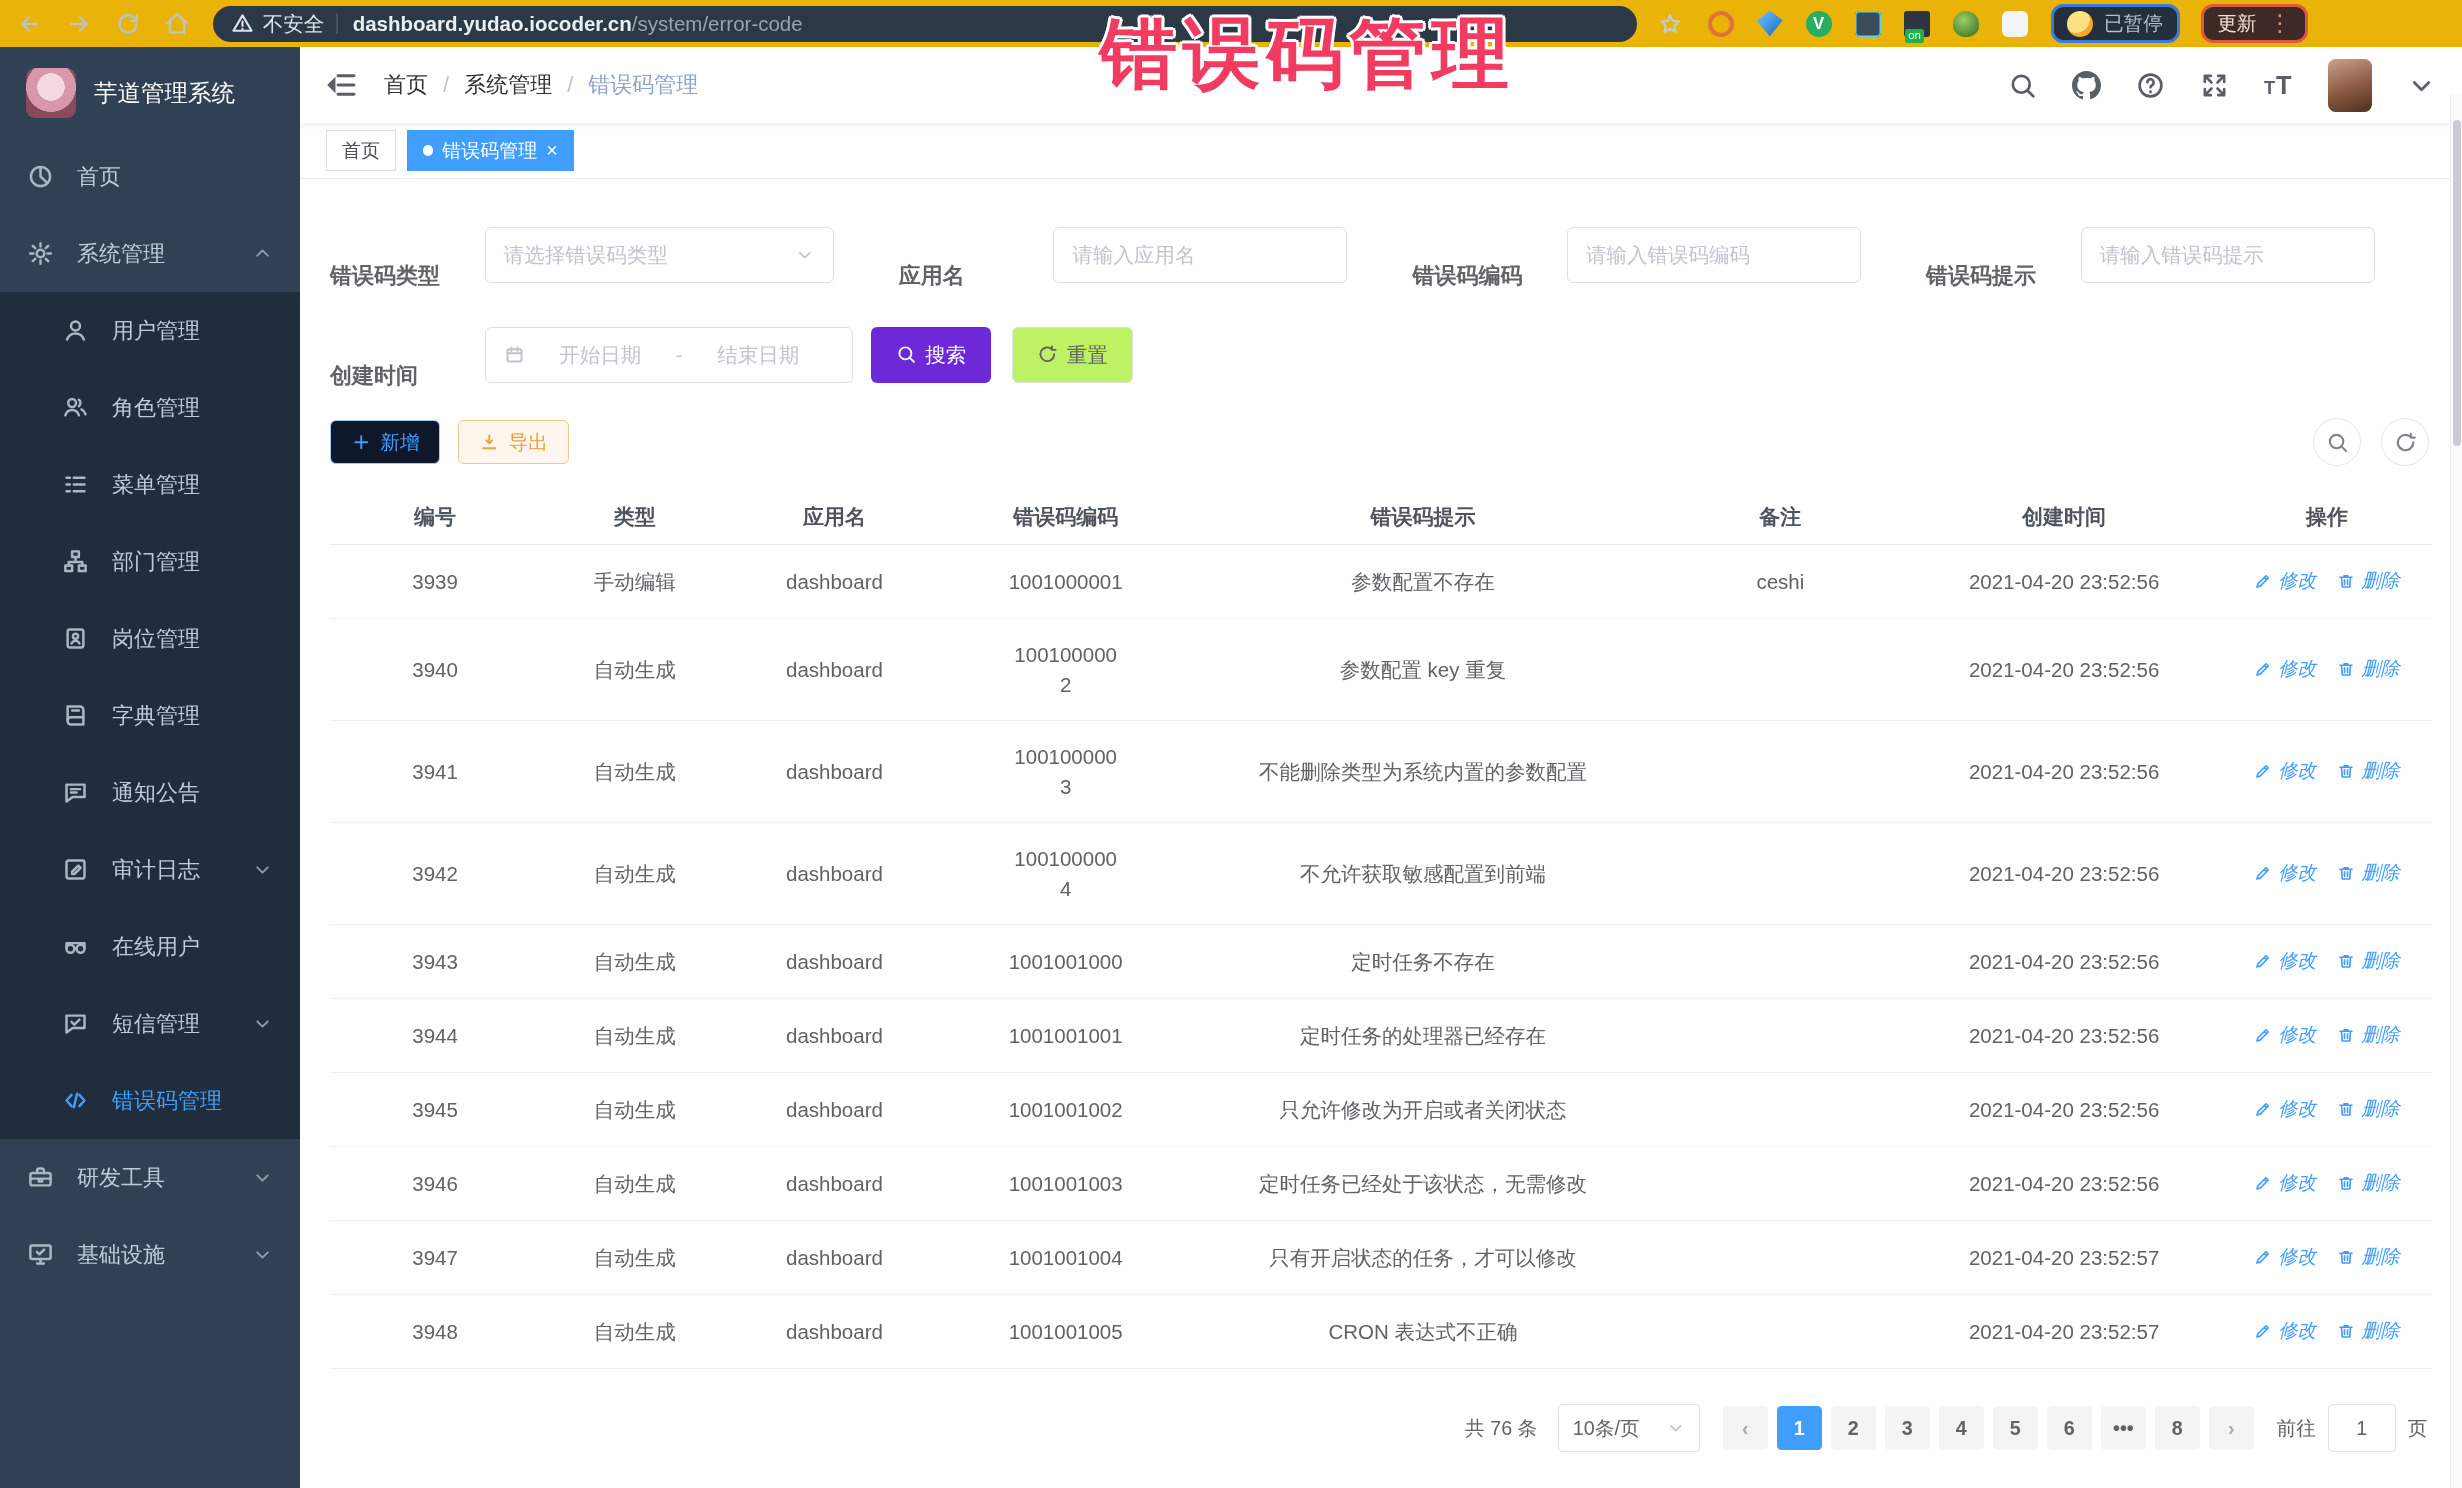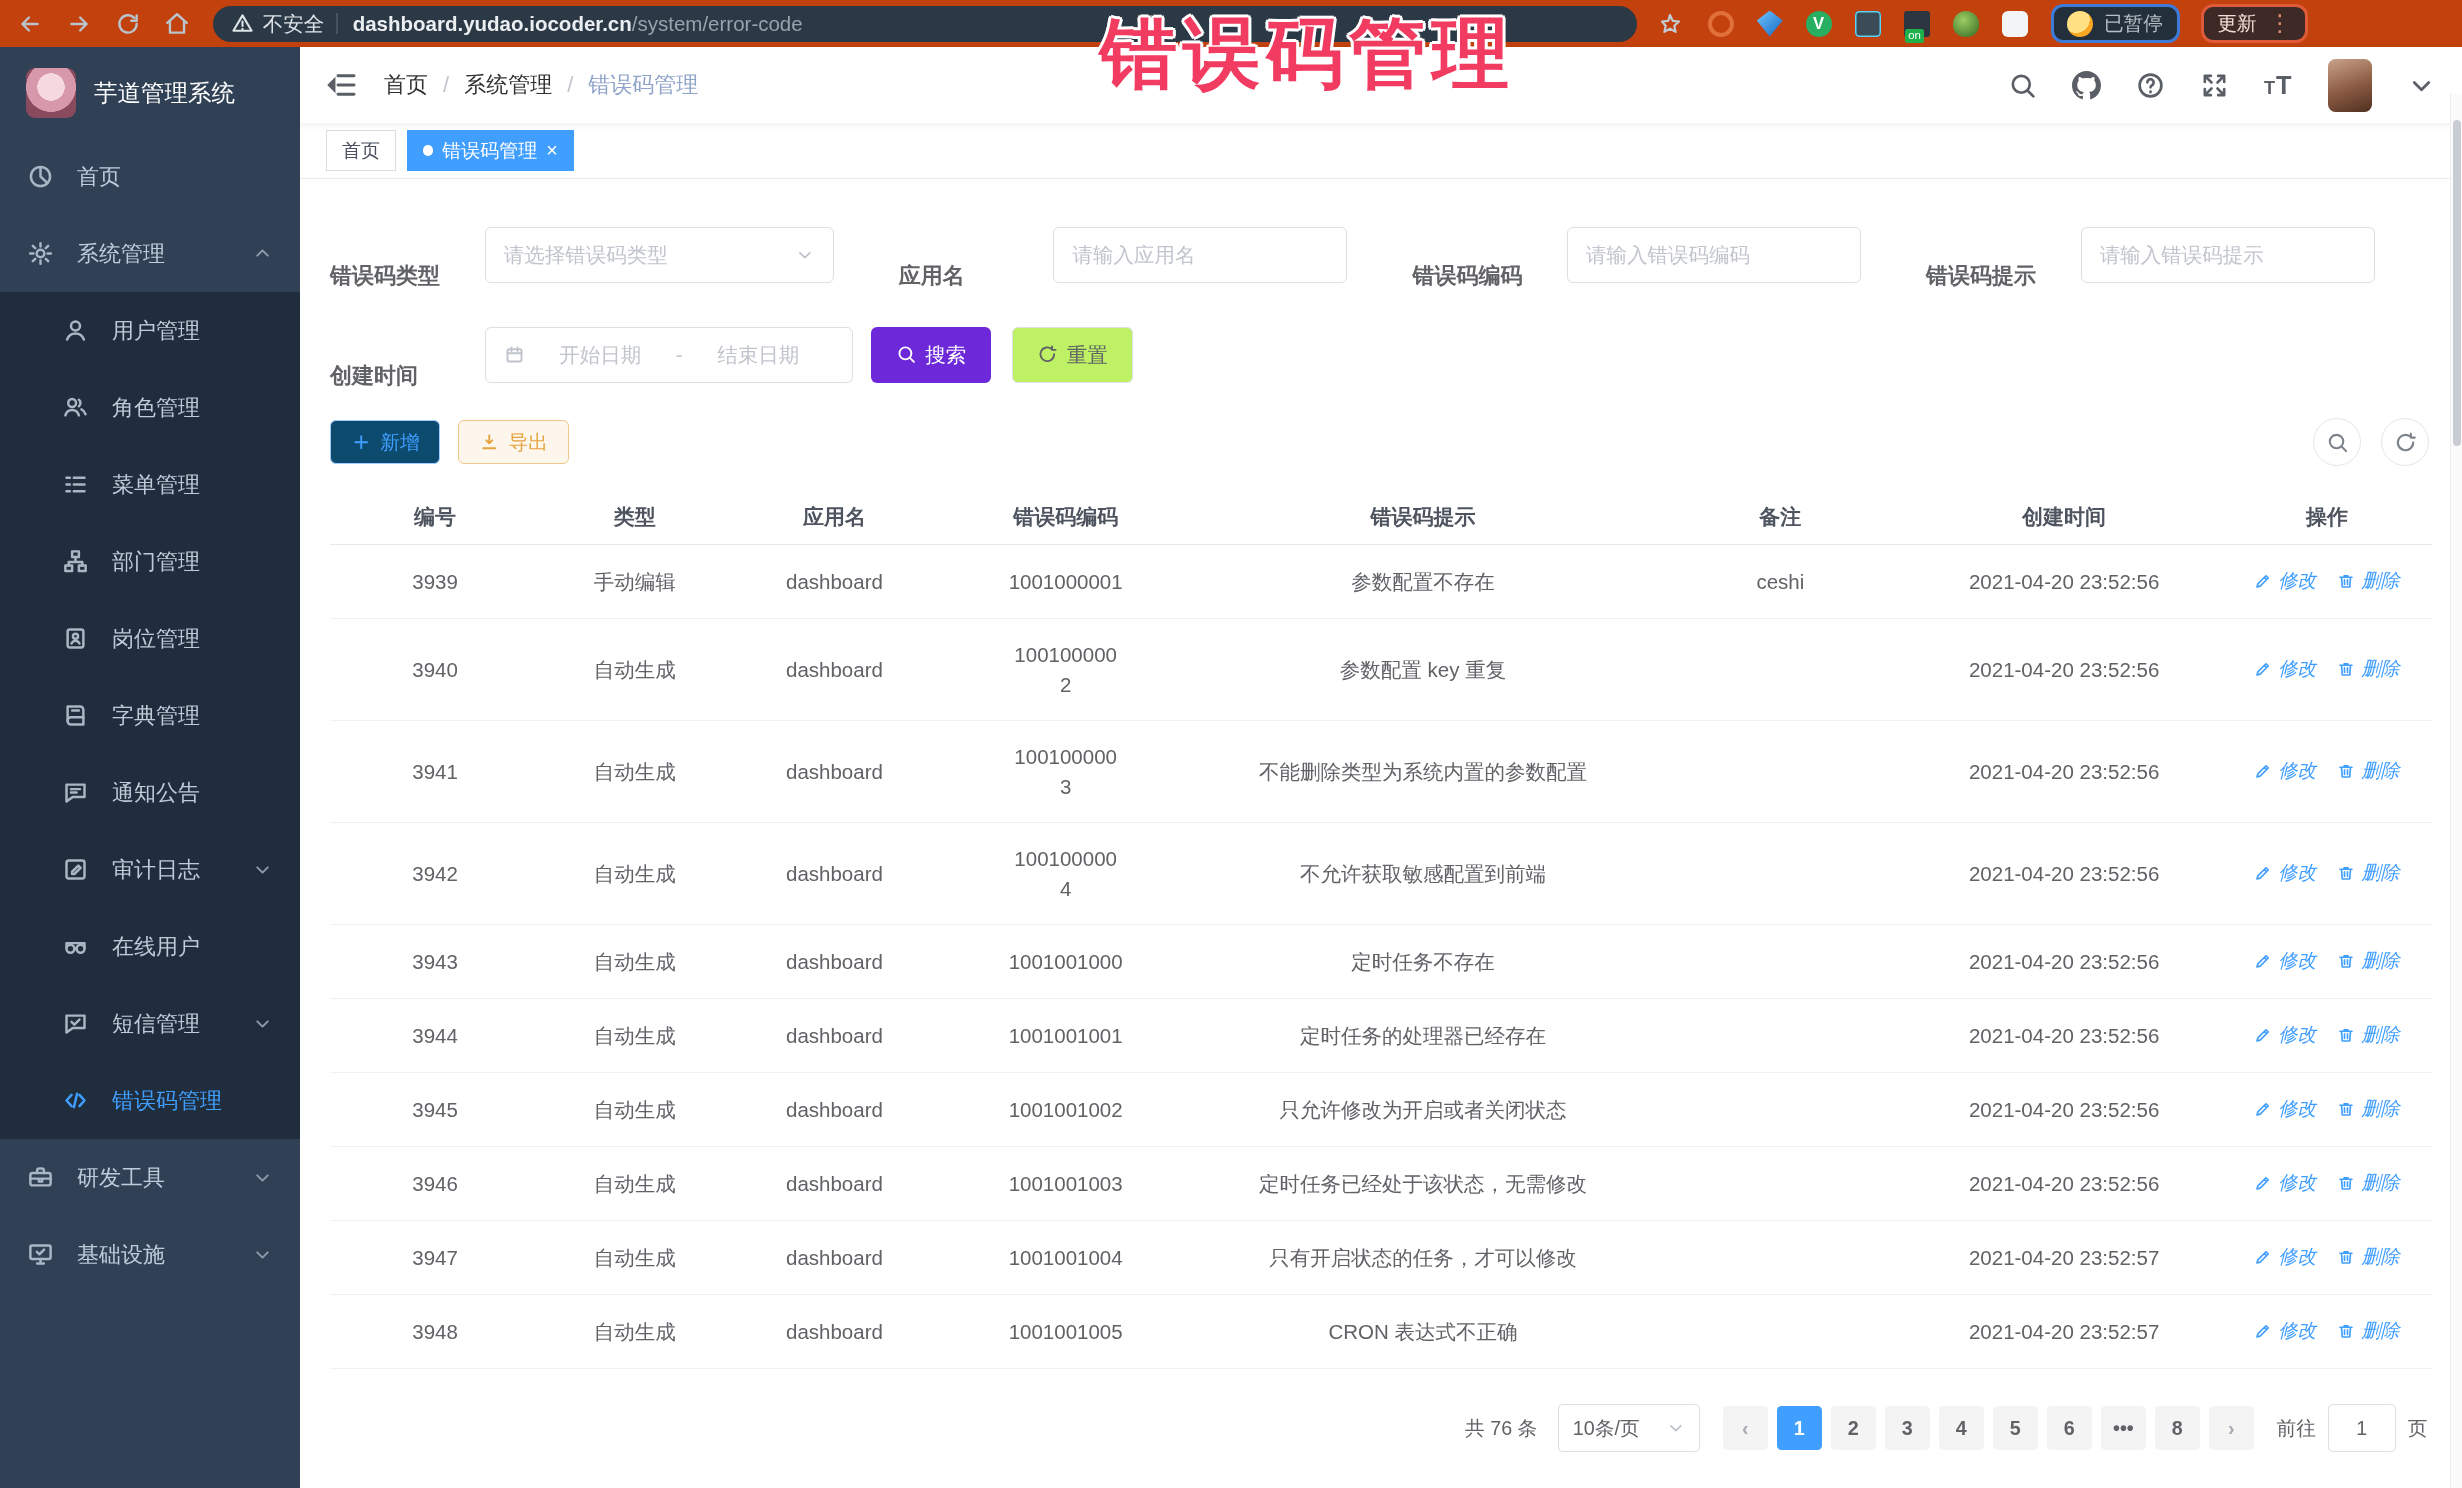--- a/index.html
+++ b/index.html
@@ -2,21 +2,21 @@
 <html style="font-size:12px"><head>
 <meta charset="utf-8">
 <style>
   *{box-sizing:border-box;margin:0;padding:0;}
   html,body{width:2462px;height:1488px;}
   body{font-family:"Liberation Sans","DejaVu Sans",sans-serif;background:#fff;overflow:hidden;position:relative;}
   .icn{display:inline-flex;align-items:center;justify-content:center;}
   .icn svg{width:100%;height:100%;}
 
   
-  .browser-bar{height:47px;background:#c2410c;display:flex;align-items:center;padding:0 16.7px;}
+  .browser-bar{height:47px;background:#eab308;display:flex;align-items:center;padding:0 16.7px;}
   .nav-ic{width:26px;height:26px;margin-right:23px;color:#b9c4cc;flex:none;}
   .url-pill{width:1424px;height:36px;background:#2b3845;border-radius:18px;display:flex;align-items:center;padding:0 18px;font-size:20.5px;flex:none;}
   .warn-ic{width:23px;height:23px;color:#dde3e8;flex:none;}
   .sec-label{margin:0 12px 0 9px;color:#dde3e8;white-space:nowrap;}
   .url-div{width:1.5px;height:21px;background:#46535e;margin-right:15px;}
   .host{color:#eceff1;font-weight:700;}
   .path{color:#99a3ab;}
   .star-ic{width:24px;height:24px;color:#c3ccd3;margin-left:21px;flex:none;}
   .ext-area{display:flex;align-items:center;gap:23px;margin-left:26px;}
   .ext{width:26px;height:26px;position:relative;}
@@ -79,21 +79,21 @@
   .date-range{width:368px;}
   .cal-ic{width:21px;height:21px;color:#c0c4cc;flex:none;}
   .date-part{flex:1;text-align:center;color:#c0c4cc;white-space:nowrap;}
   .date-sep{color:#c0c4cc;}
   .btn{height:56px;border-radius:6px;display:inline-flex;align-items:center;gap:9px;font-size:20.5px;padding:0 24px;border:1.5px solid transparent;cursor:pointer;white-space:nowrap;}
   .btn .icn{width:20.5px;height:20.5px;}
   .btn-primary{background:#6d28d9;color:#fff;margin-left:18px;font-family:Liberation Mono, monospace;}
   .btn-default{background:#bef264;border-color:#dcdfe6;color:#606266;margin-left:21px;}
   .toolbar-row{display:flex;align-items:center;margin:3px 0 23px;}
   .btn-sm{height:44px;padding:0 19.7px;font-size:19.7px;border-radius:6px;}
-  .btn-plain-primary{background:#0c4a6e;border-color:#9fcdff;color:#409eff;justify-content:flex-end;}
+  .btn-plain-primary{background:#0f172a;border-color:#9fcdff;color:#409eff;justify-content:flex-end;}
   .btn-plain-warning{background:#fdf6ec;border-color:#f0c78a;color:#e6a23c;margin-left:18px;}
   .tool-circles{margin-left:auto;display:flex;gap:19.7px;margin-right:3px;}
   .circle-btn{width:48px;height:48px;border-radius:50%;border:1.5px solid #e3e6ec;background:#fff;display:flex;align-items:center;justify-content:center;color:#7d838c;cursor:pointer;}
   .circle-btn .icn{width:23px;height:23px;}
 
   table.grid{width:100%;border-collapse:collapse;table-layout:fixed;}
   .grid th{font-size:21px;color:#4e545f;font-weight:700;padding:13.6px 6px;border-bottom:1.5px solid #e6e9f0;text-align:center;white-space:nowrap;}
   .grid td{font-size:20.5px;color:#606266;padding:20.5px 7.6px;border-bottom:1.5px solid #eef1f5;text-align:center;line-height:30px;word-break:break-word;}
   .code-cell{white-space:pre-line;}
   .ops{white-space:nowrap;font-style:italic;}

